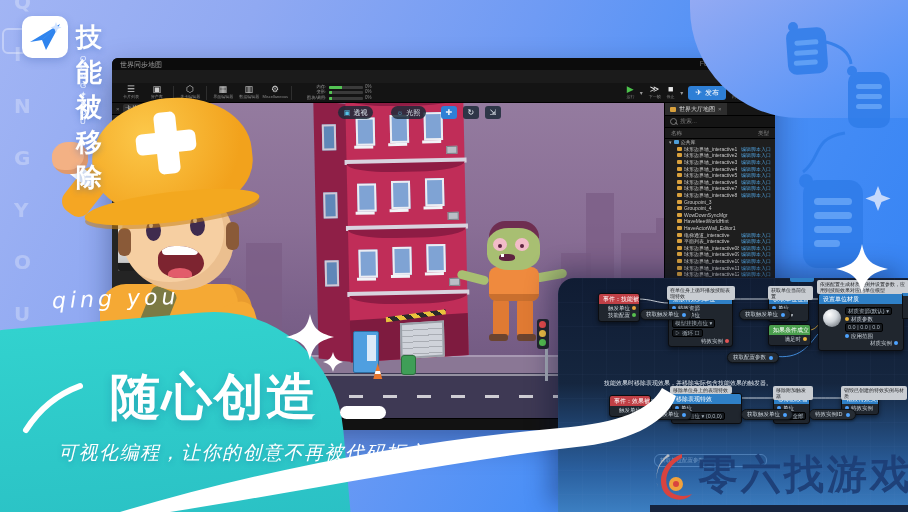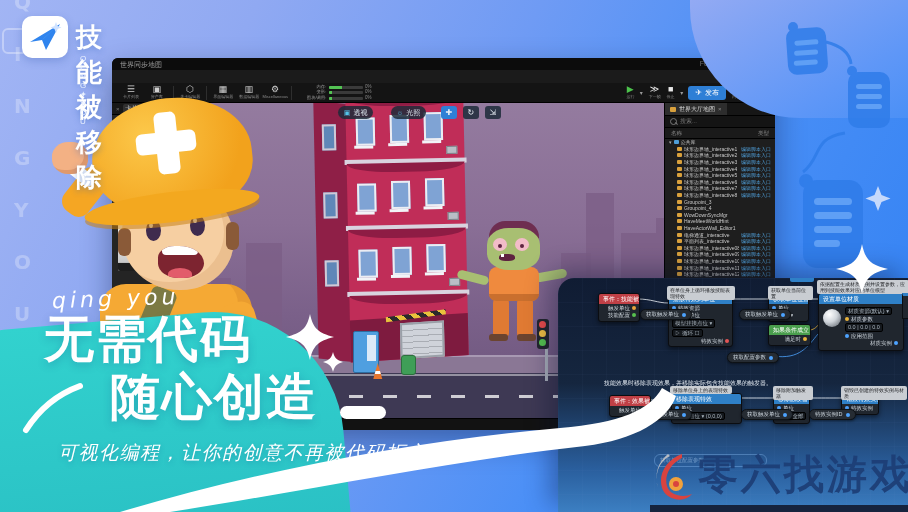--- a/index.html
+++ b/index.html
@@ -632,21 +632,20 @@
       </div>
     <div class="a helmet"></div>
     <div class="a brim"></div>
     <div class="a crossV"></div>
     <div class="a crossH"></div>
   </div>
 
   <div class="a teal"></div>
 
   <div class="a promo qy">qing you</div>
-  <div class="a promo h1">无需代码</div>
   <div class="a promo h2">随心创造</div>
   <div class="a promo dash"></div>
   <div class="a promo tagline">可视化编程，让你的创意不再被代码拒之门外</div>
 
   <div class="a npanel">
     <svg style="position:absolute;inset:0;" width="350" height="234" viewBox="0 0 350 234">
       <g stroke="rgba(238,243,248,0.8)" stroke-width="1" fill="none">
         <path d="M80,21 C93,21 100,25 110,25"></path>
         <path d="M173,21 C186,21 198,21 210,21"></path>
         <path d="M249,21 C253,21 256,21 260,21"></path>

